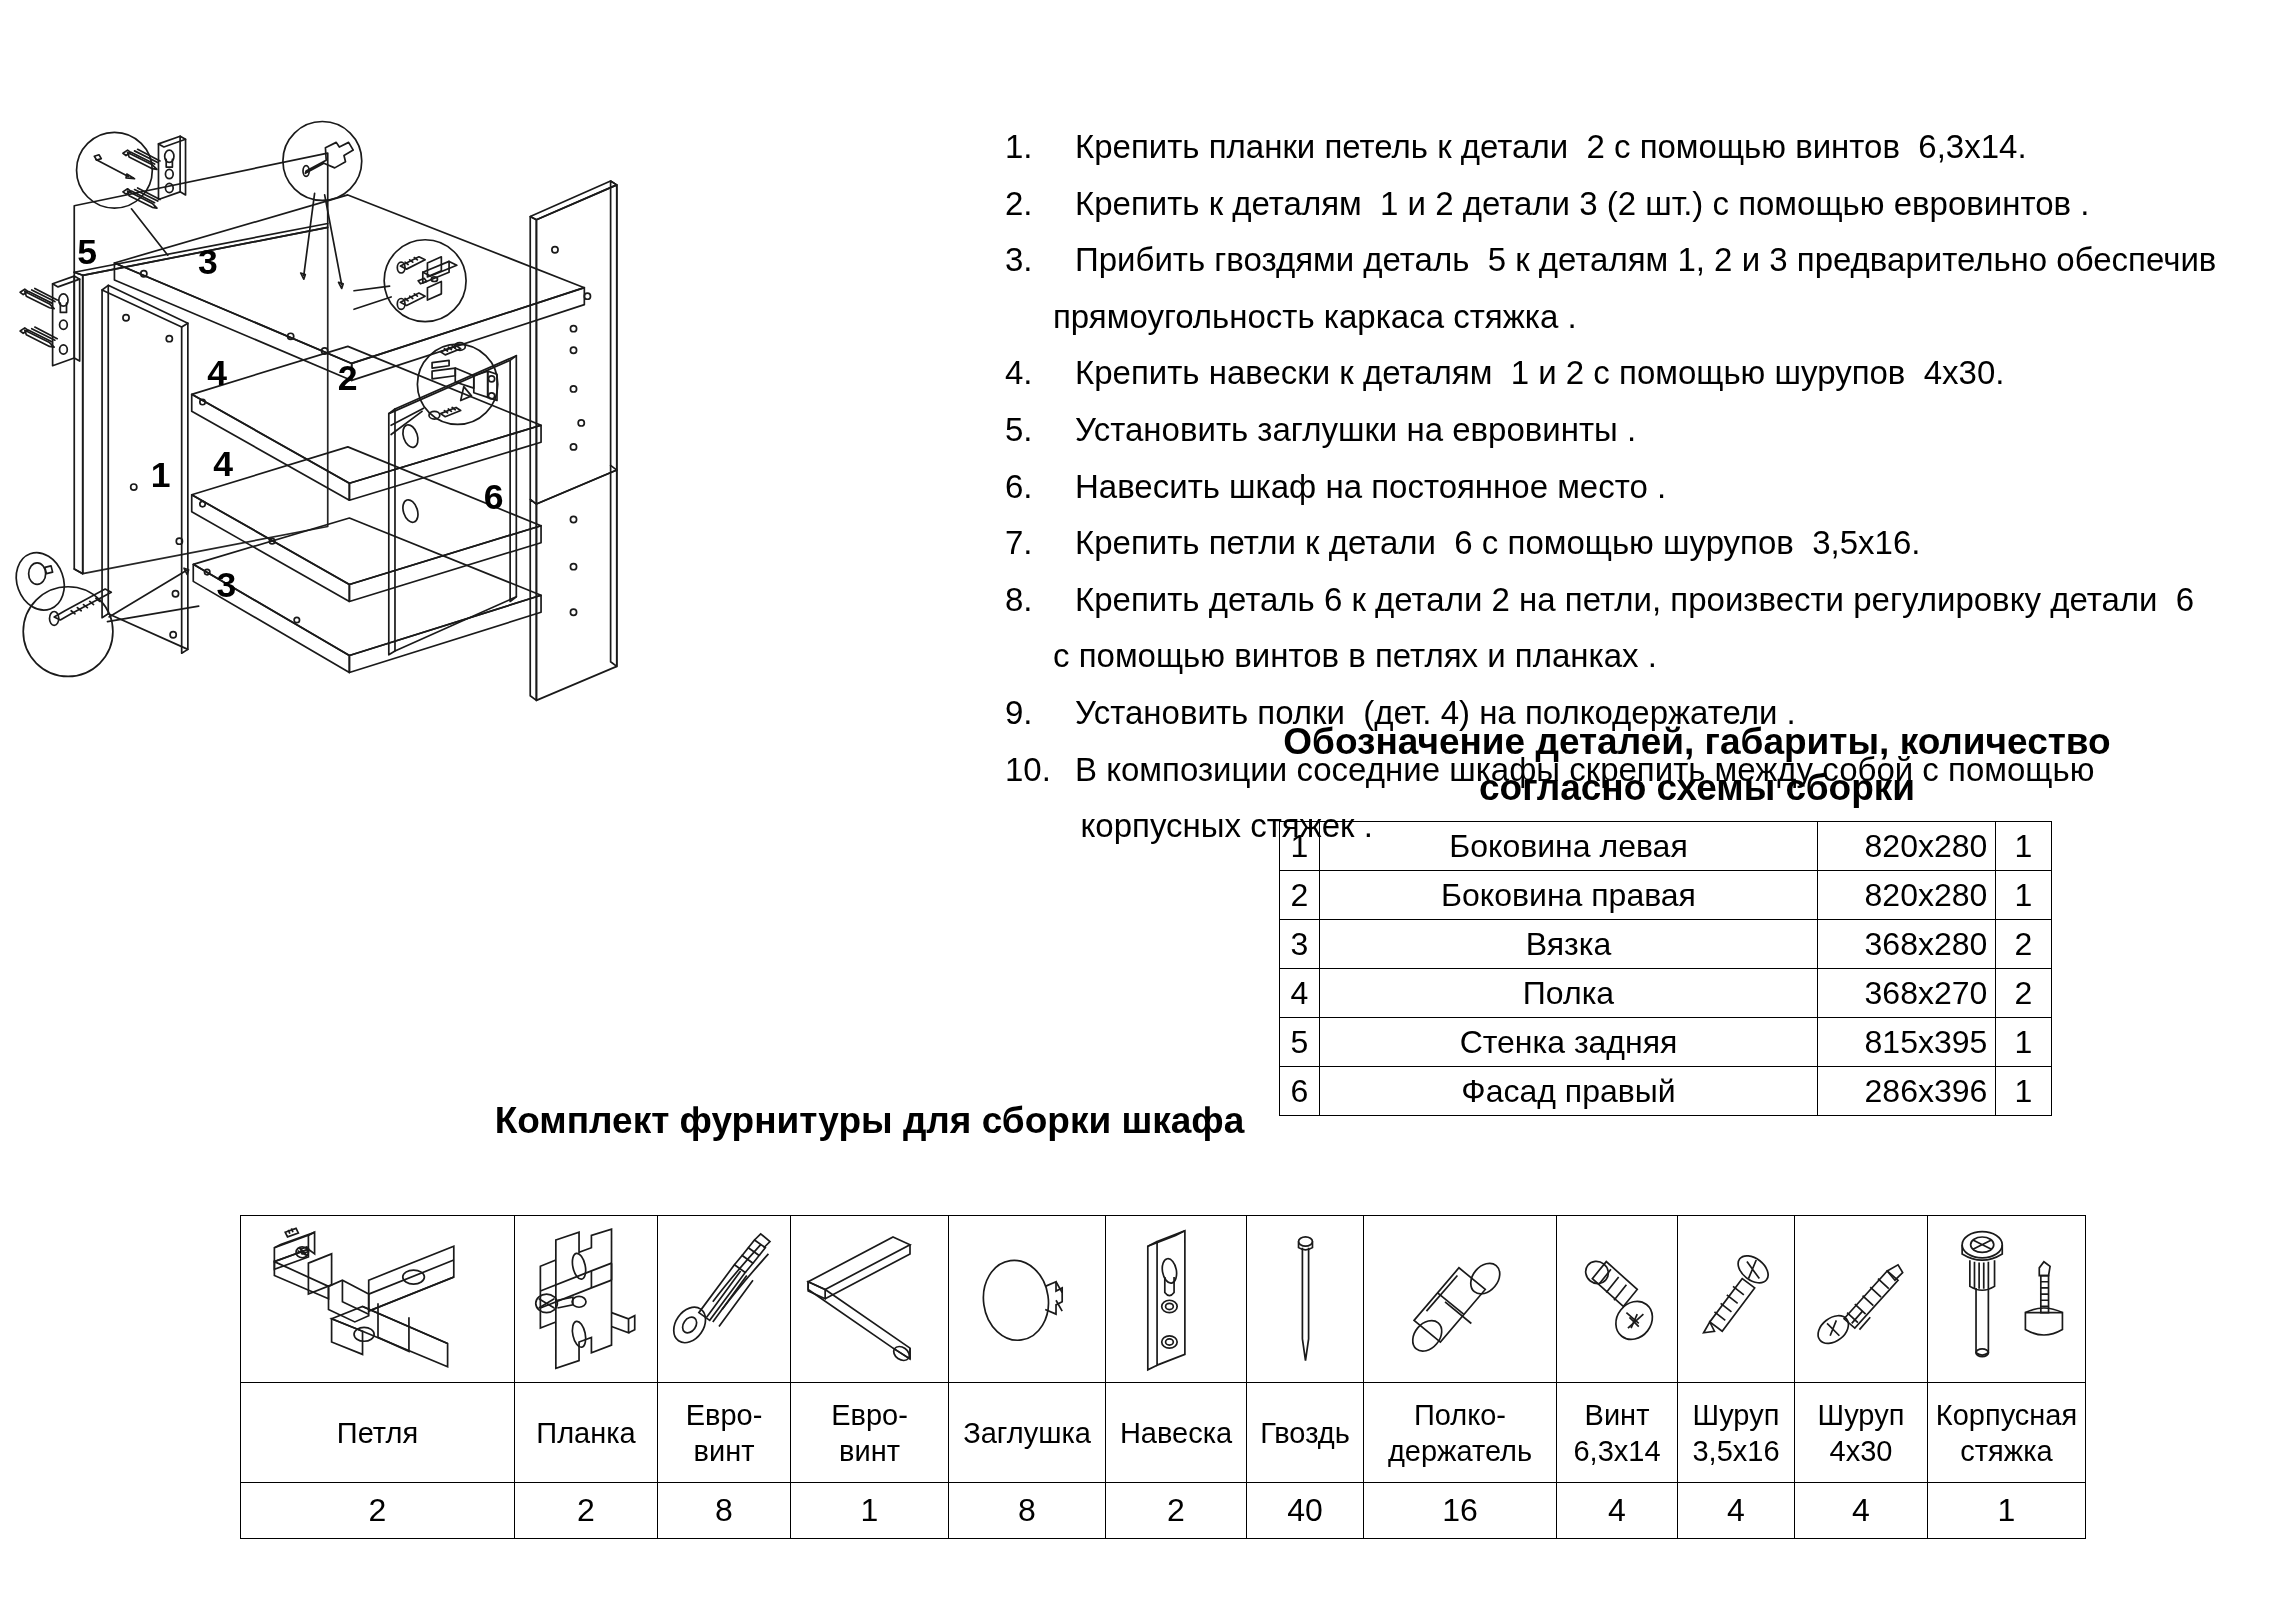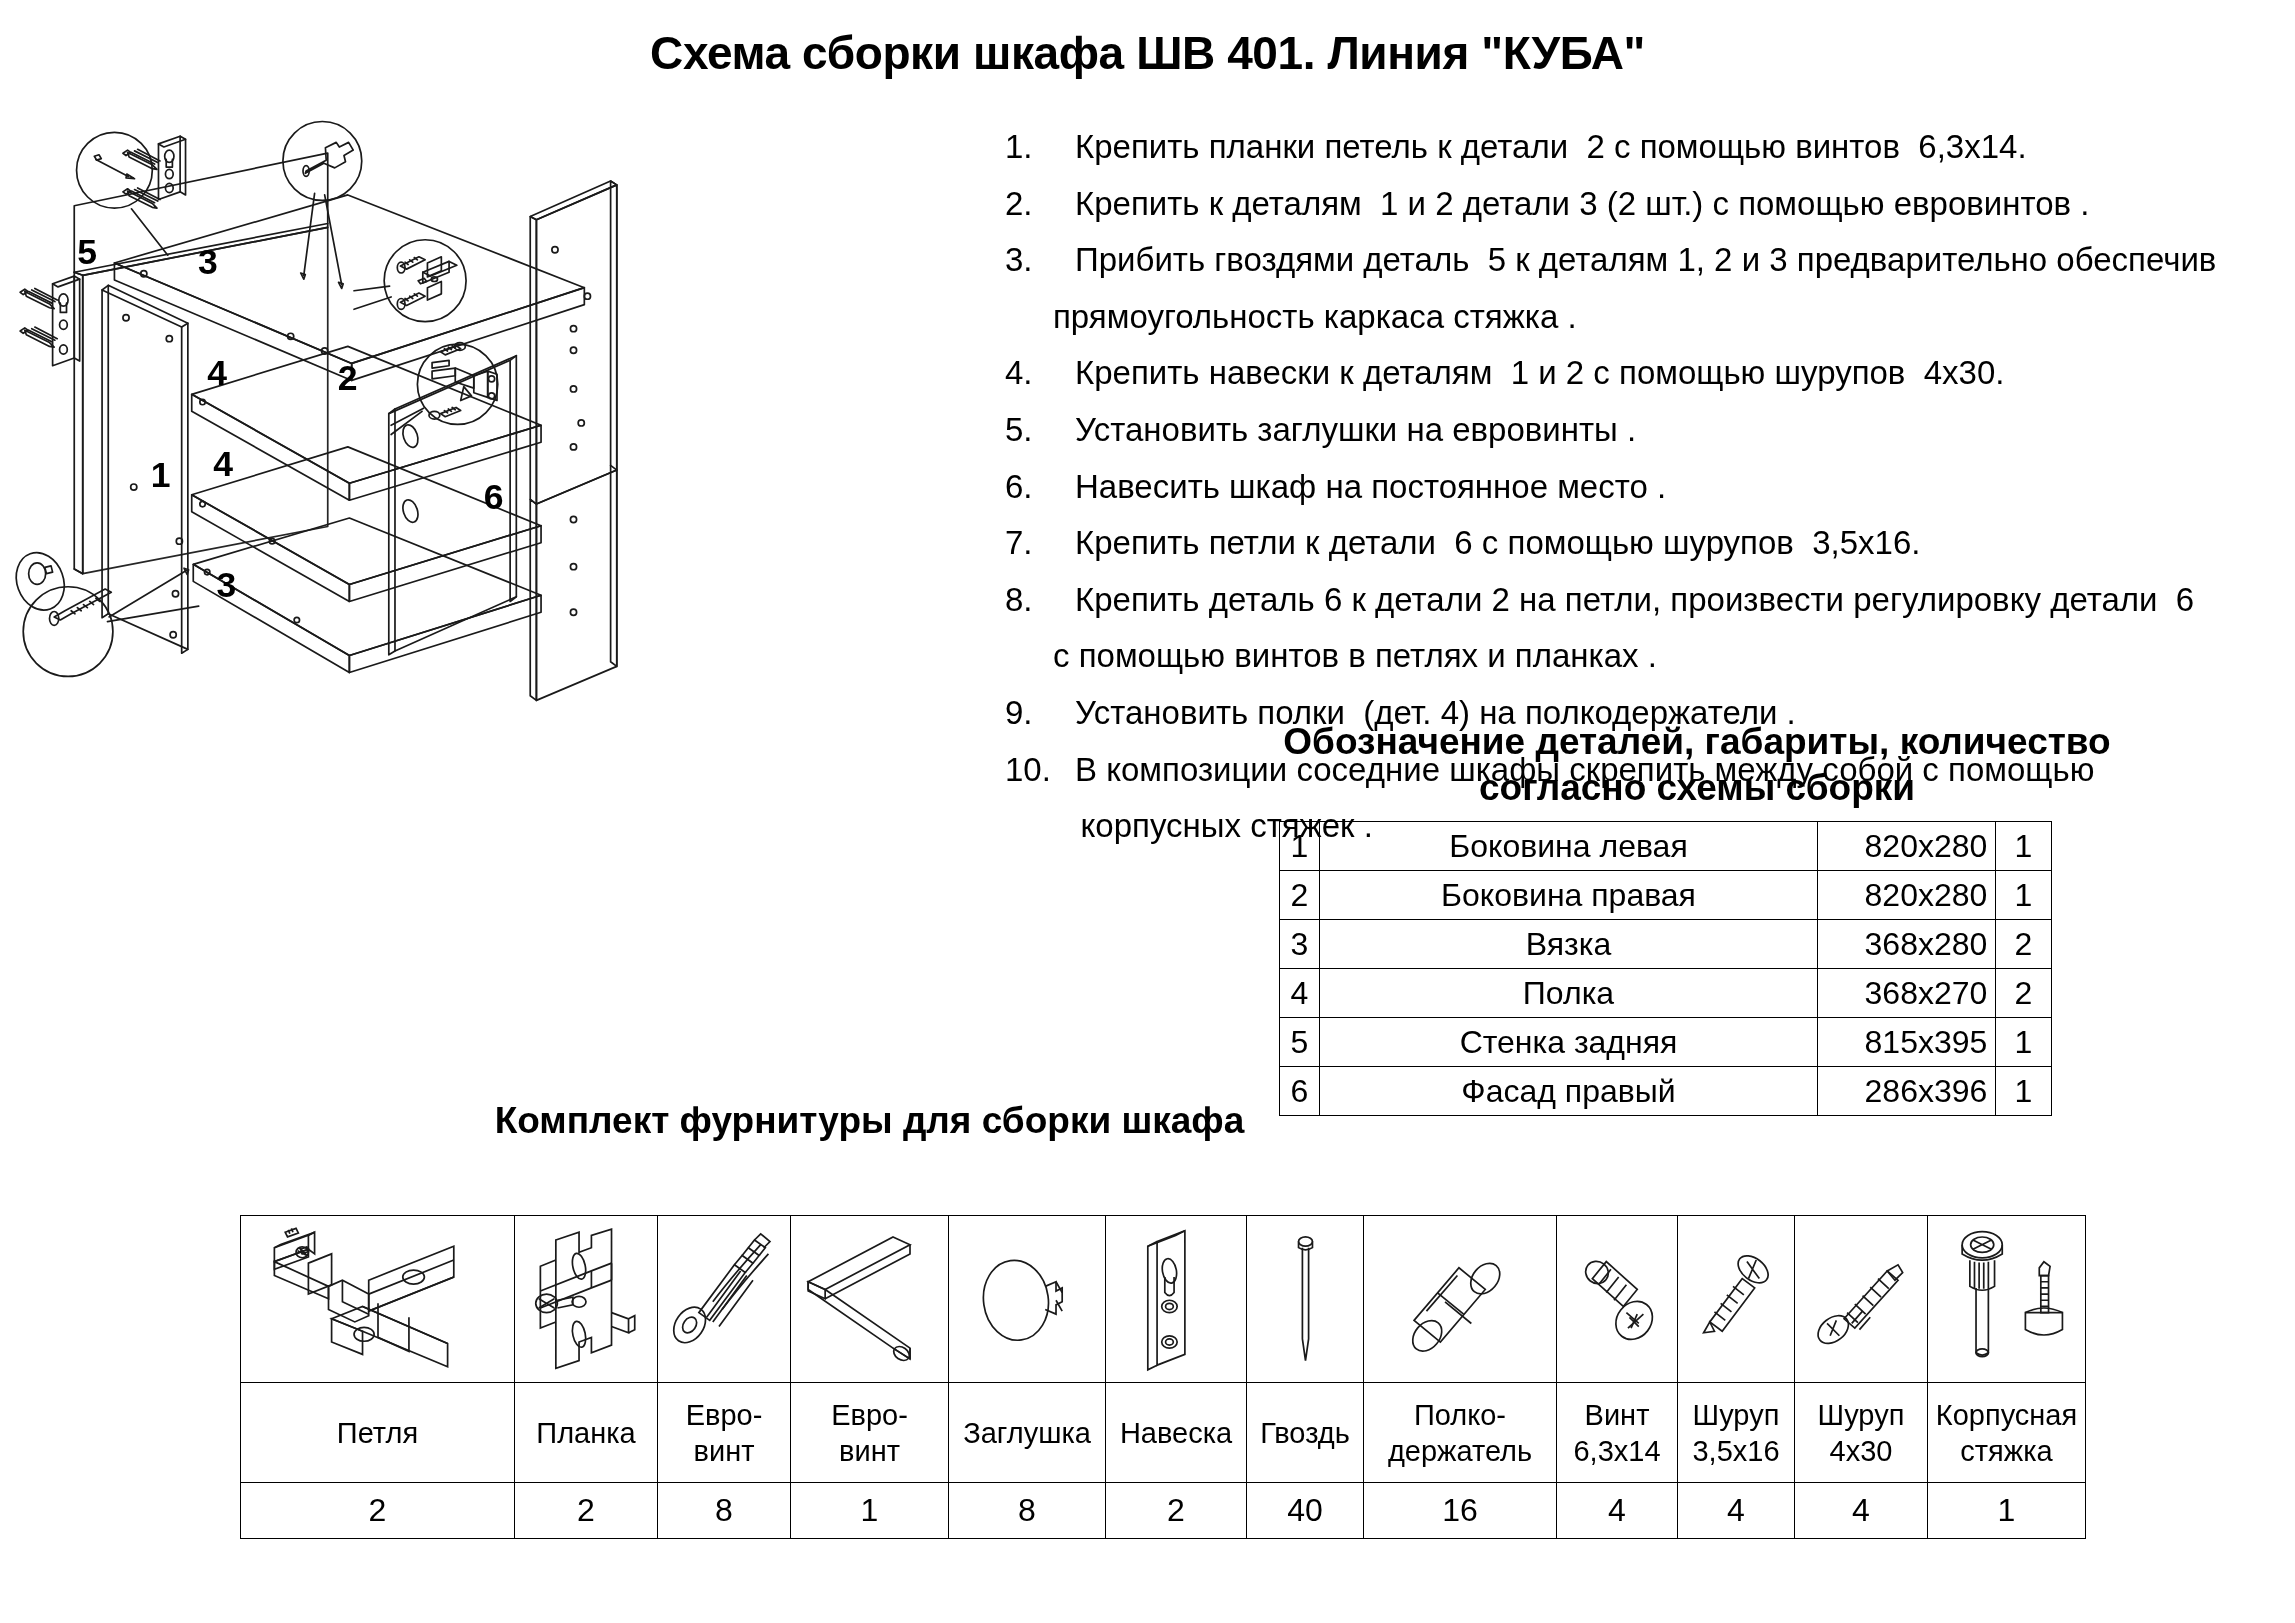--- a/index.html
+++ b/index.html
@@ -81,21 +81,20 @@
   #date-stamp {
     position:absolute; right:39px; top:1639px;
     font-size:31px;
   }
 </style>
 </head>
 <body>
 
 <div class="page">
 
-  <div id="doc-title">Схема сборки шкафа ШВ 401. Линия "КУБА"</div>
 
   <div id="drawing">
     <svg width="1028" height="1082" viewBox="0 0 1330 1400" fill="none" stroke="#1a1a1a" stroke-width="2.2" stroke-linejoin="round" stroke-linecap="round">
 
       <g>
         <path d="M205 106 L233 96 L233 168 L205 178 Z"></path>
         <path d="M205 106 L212 110 L240 100 L233 96"></path>
         <path d="M240 100 L240 172 L233 168"></path>
         <ellipse cx="219" cy="122" rx="6" ry="8"></ellipse>
         <path d="M215 126 l0 10 l8 0 l0 -10"></path>

